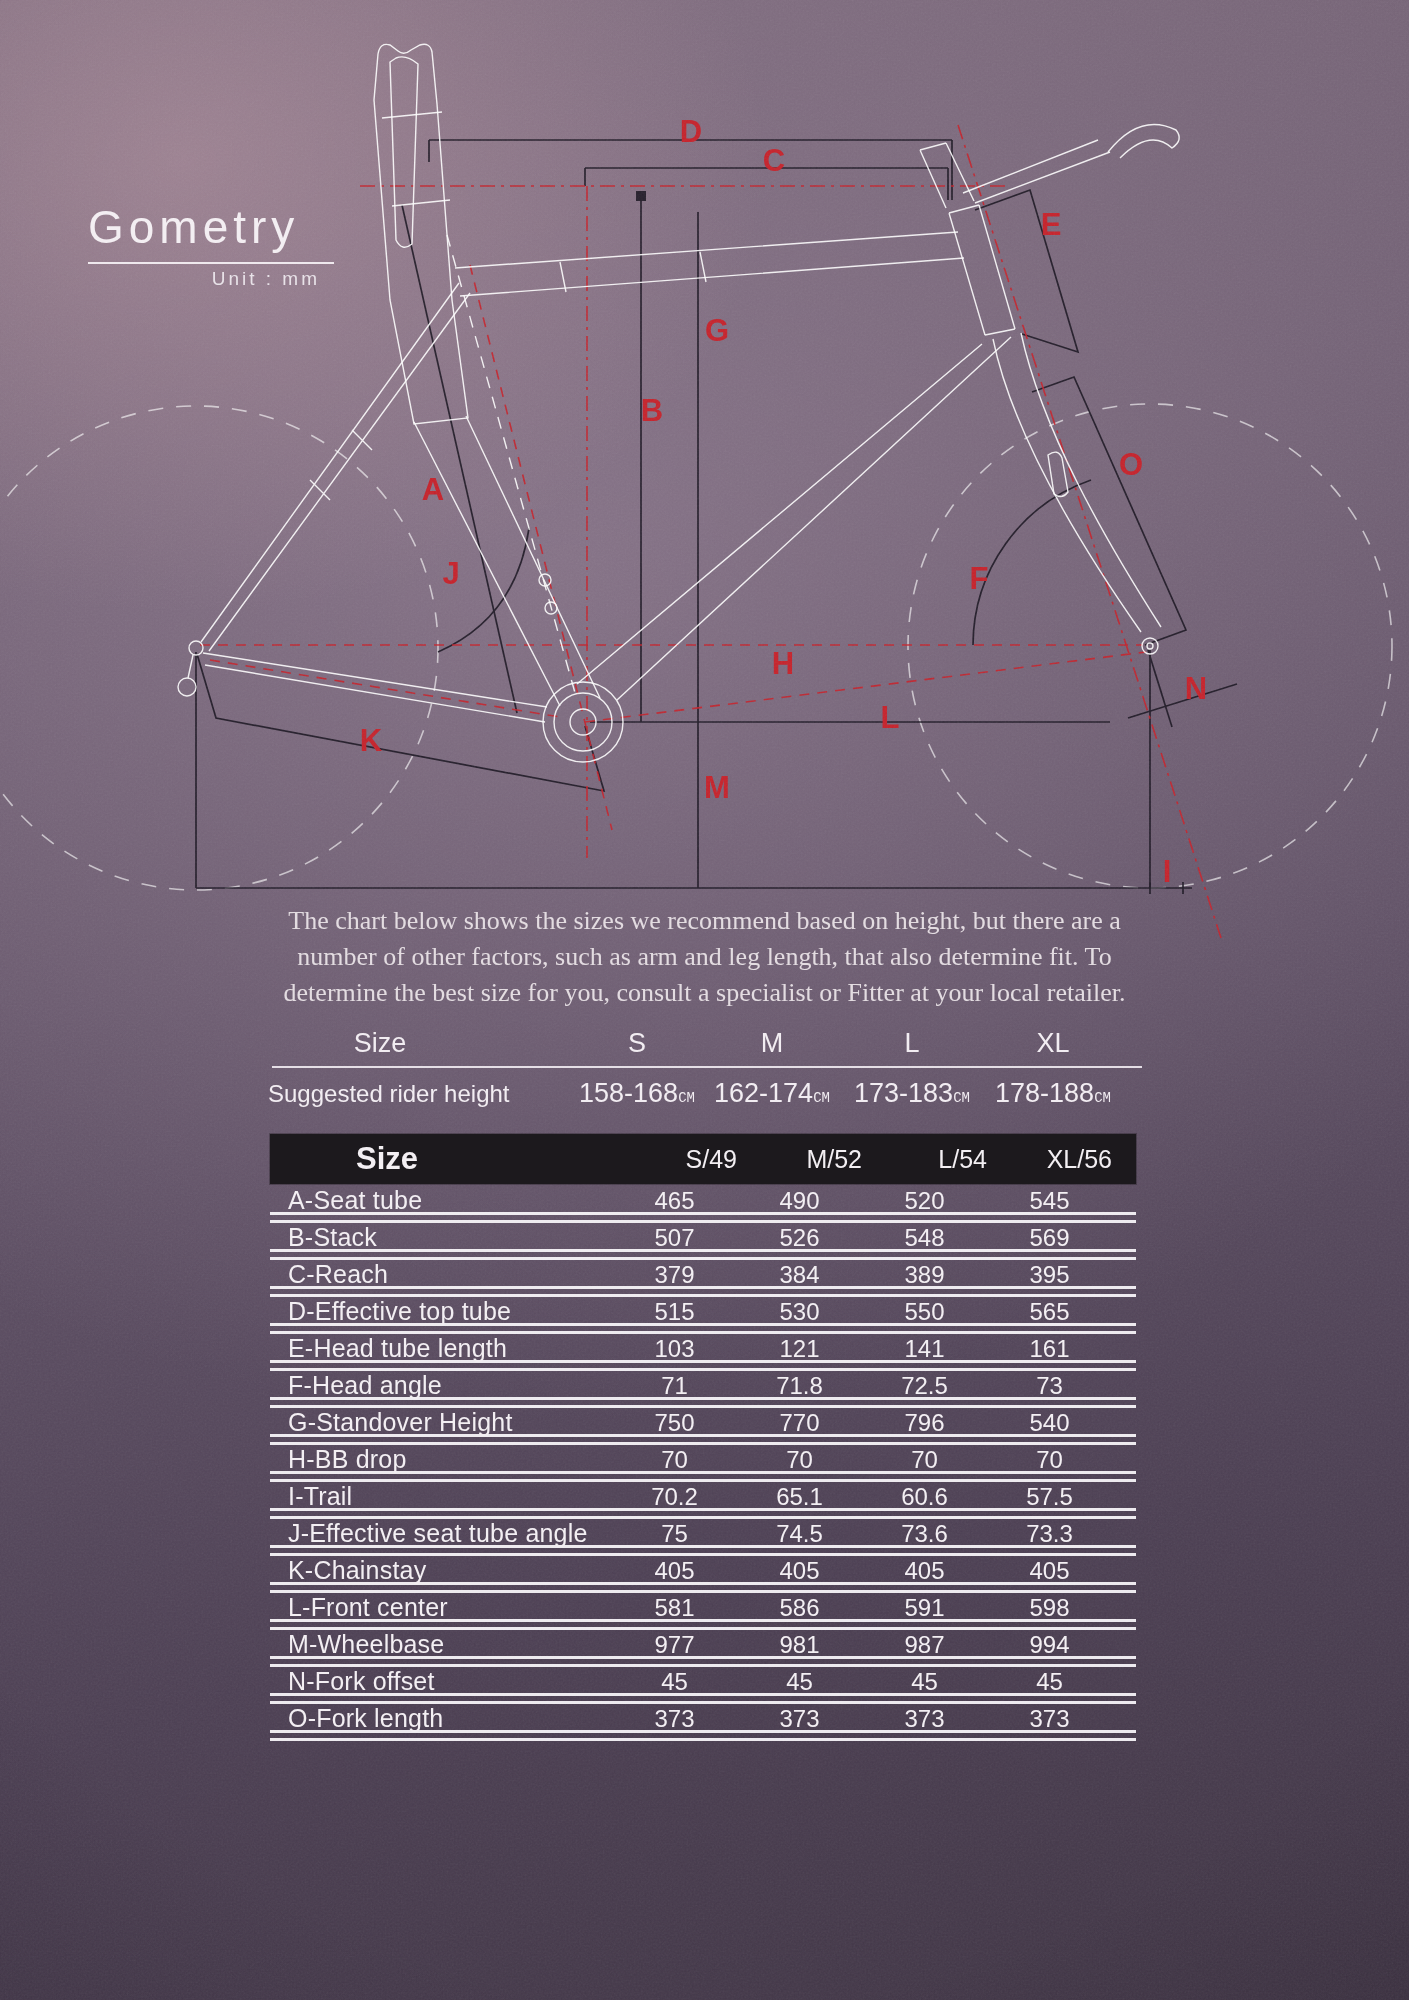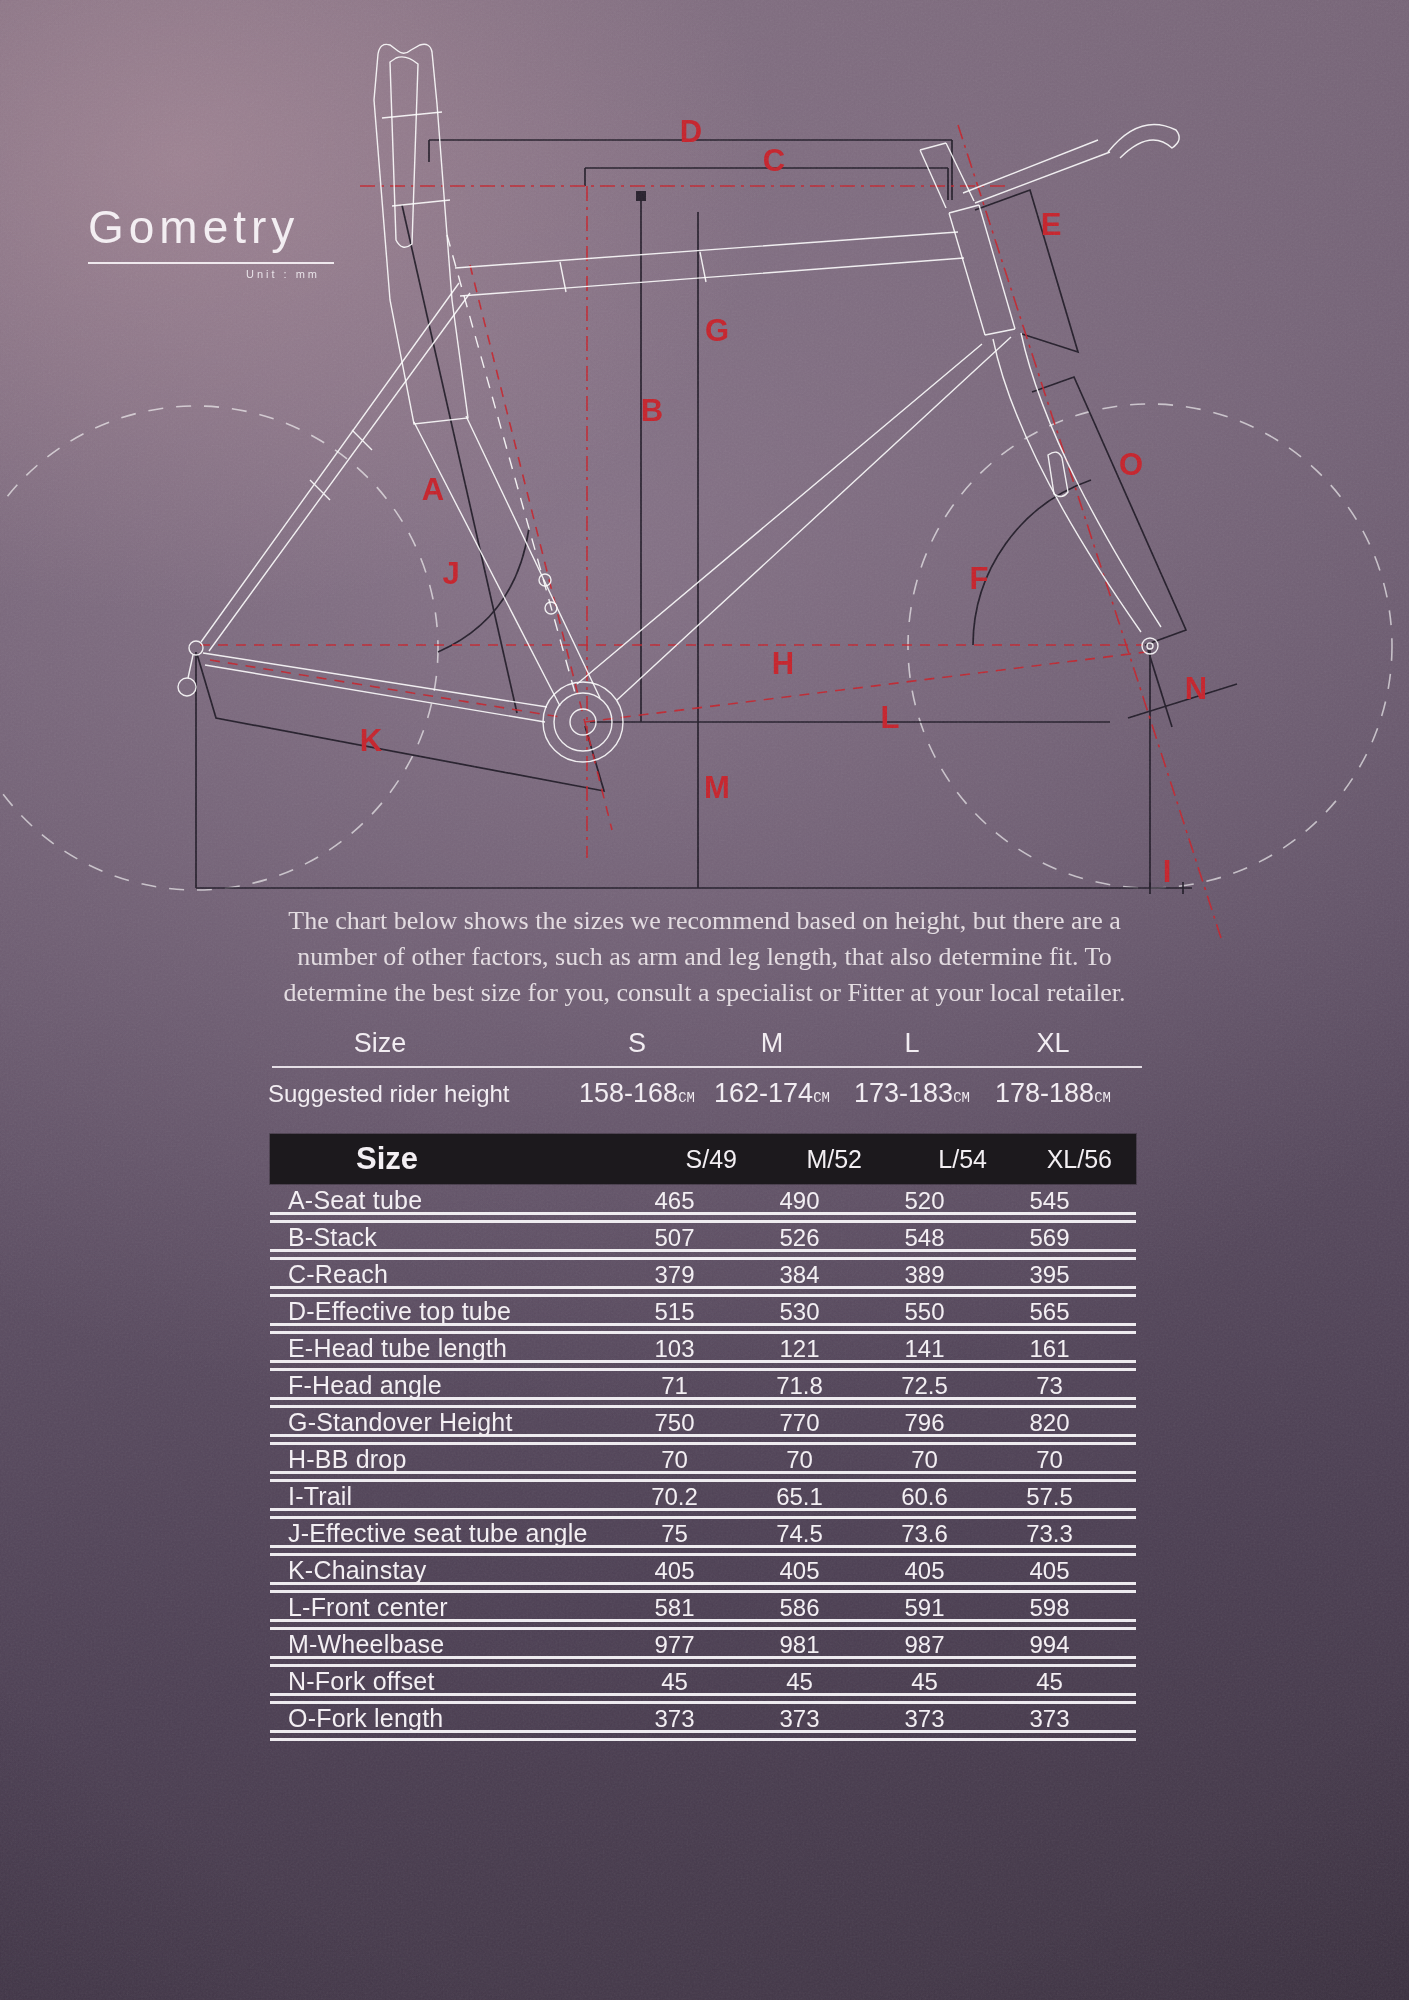--- a/index.html
+++ b/index.html
@@ -11,21 +11,21 @@
       radial-gradient(1500px 1150px at 40% 28%, rgba(156,135,156,0.50), rgba(156,135,156,0) 75%),
       linear-gradient(168deg,#7d6a7c 0%, #6f5e72 28%, #5e4f64 52%, #4c3f53 76%, #3f3444 100%);
   }
   .vignette{position:absolute;inset:0;z-index:6;pointer-events:none;
     background:radial-gradient(130% 105% at 50% 42%, rgba(0,0,0,0) 55%, rgba(22,15,28,0.42) 100%);}
   .noise{position:absolute;inset:0;z-index:7;pointer-events:none;opacity:.09;}
   
   .title-block{position:absolute;left:88px;top:152px;z-index:10;margin-top:48px;}
   .title{color:#f3eef2;font-size:46px;letter-spacing:5px;font-weight:400;
     padding-bottom:8px;border-bottom:2px solid #efe9ee;display:inline-block;min-width:246px;}
-  .unit{color:#e8e2e8;font-size:11px;letter-spacing:3px;text-align:right;margin-top:4px;padding-right:14px;}
+  .unit{color:#e8e2e8;font-size:19px;letter-spacing:3px;text-align:right;margin-top:4px;padding-right:14px;}
   
   .diagram{position:absolute;left:0;top:0;width:1409px;height:960px;z-index:2;}
   .dim-letter{fill:#c6222b;font-family:"Liberation Sans",sans-serif;font-weight:700;font-size:31px;text-anchor:middle;}
   
   .intro{position:absolute;left:0;top:903px;width:1409px;z-index:10;text-align:center;
     font-family:"Liberation Serif",serif;color:#e3dce1;font-size:26px;line-height:36px;}
   
   .mini{position:absolute;inset:0;z-index:10;}
   .mini .cell{position:absolute;transform:translateX(-50%);color:#f2edf2;white-space:nowrap;}
   .mini-head{font-size:27px;top:1028px;}
@@ -235,21 +235,21 @@
       <div class="rval">72.5</div>
       <div class="rval">73</div>
     </div>
     <div class="sep"></div>
 
     <div class="geo-grid geo-row">
       <div class="rlabel">G-Standover Height</div>
       <div class="rval">750</div>
       <div class="rval">770</div>
       <div class="rval">796</div>
-      <div class="rval">820</div>
+      <div class="rval">540</div>
     </div>
     <div class="sep"></div>
 
     <div class="geo-grid geo-row">
       <div class="rlabel">H-BB drop</div>
       <div class="rval">70</div>
       <div class="rval">70</div>
       <div class="rval">70</div>
       <div class="rval">70</div>
     </div>

